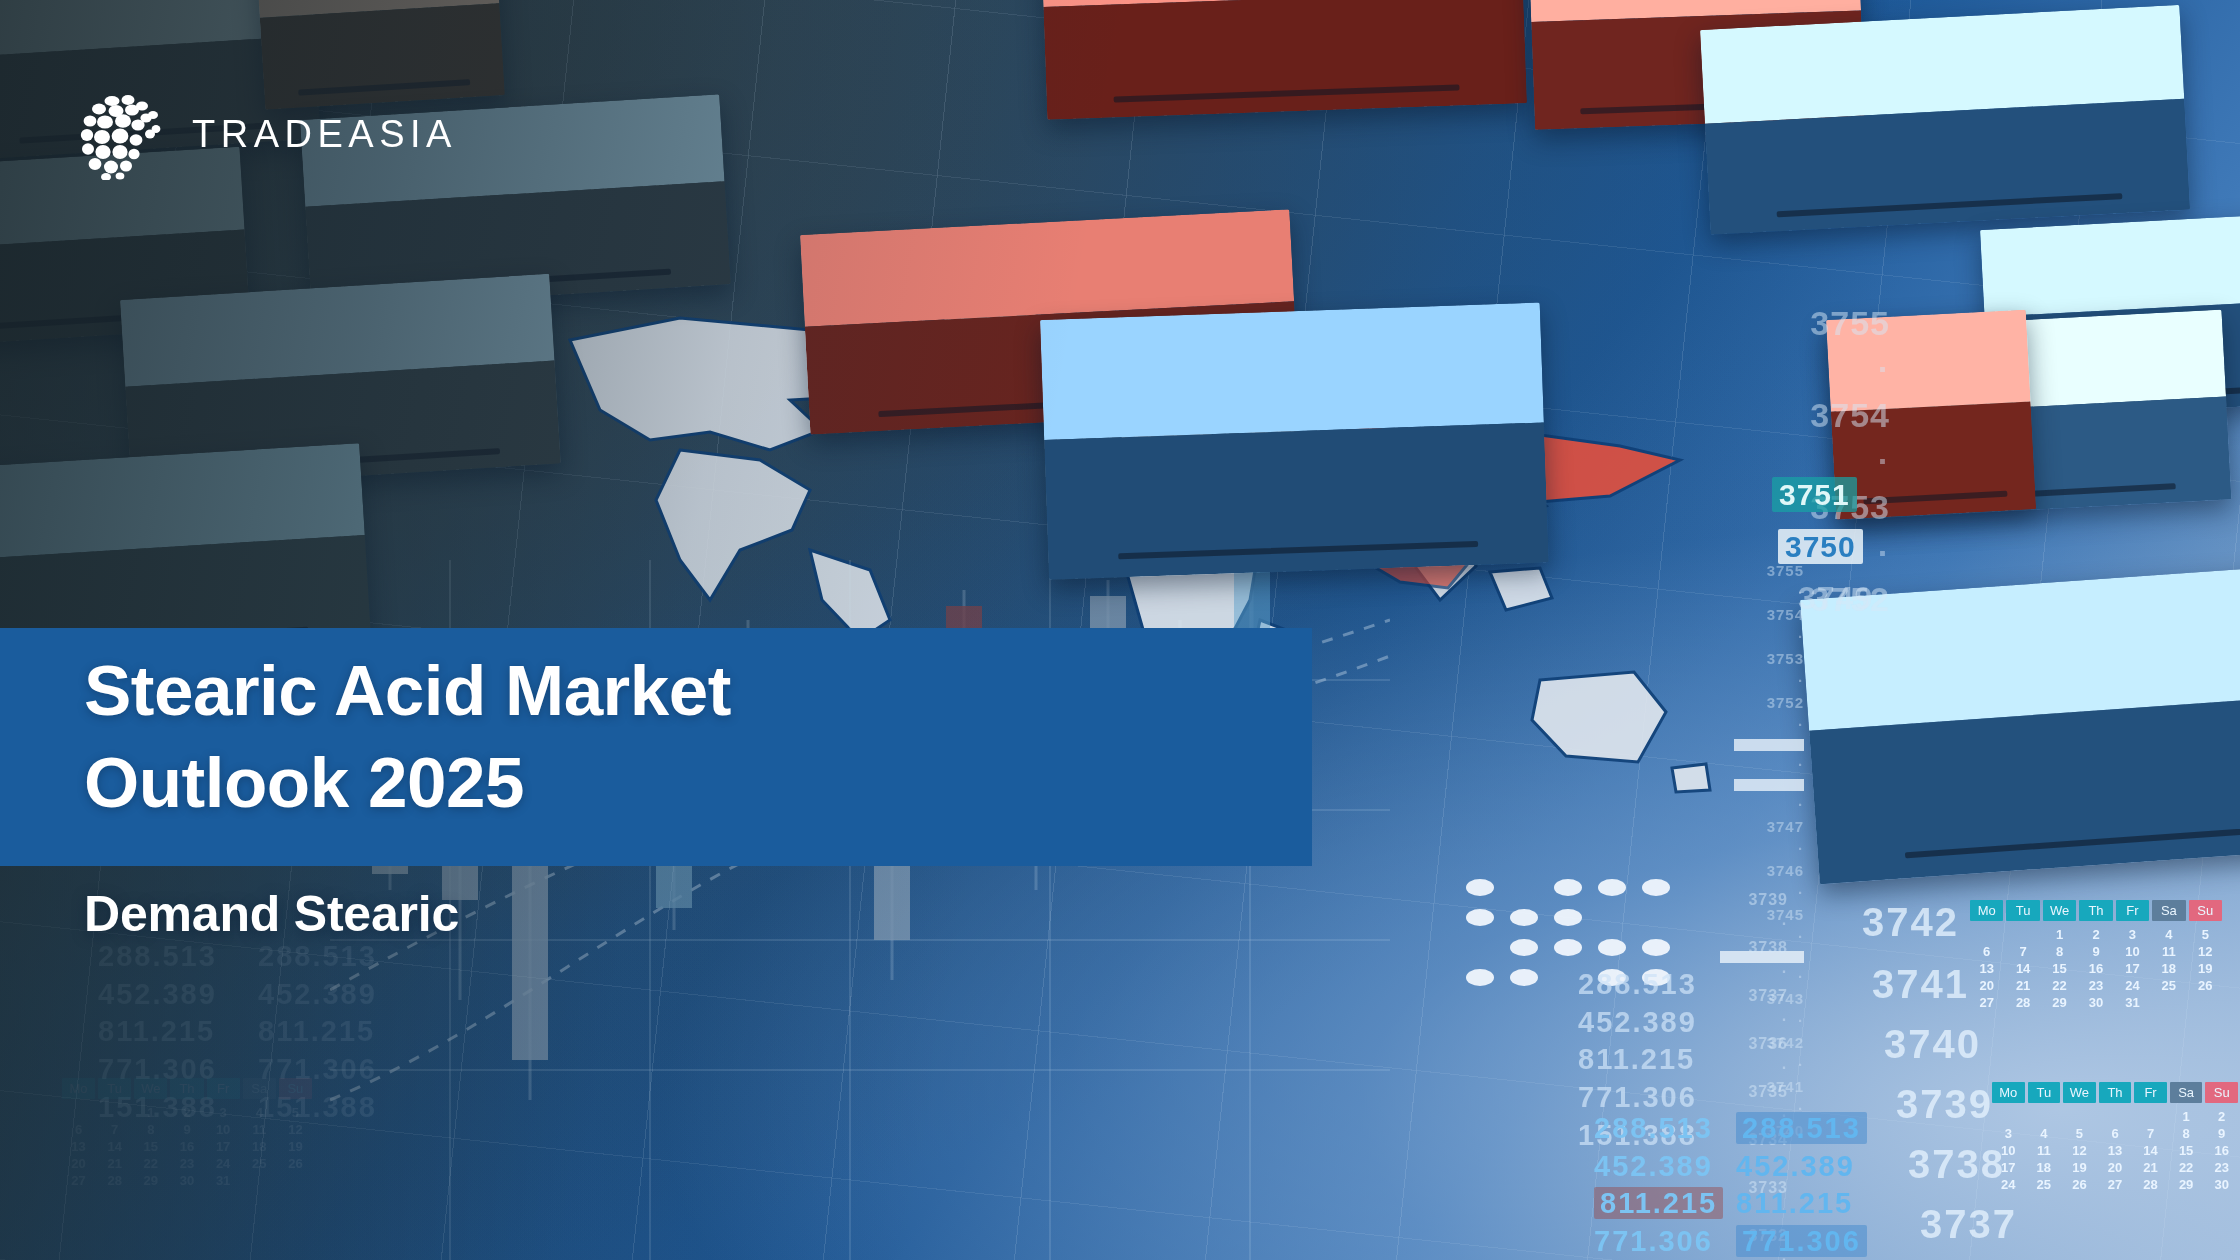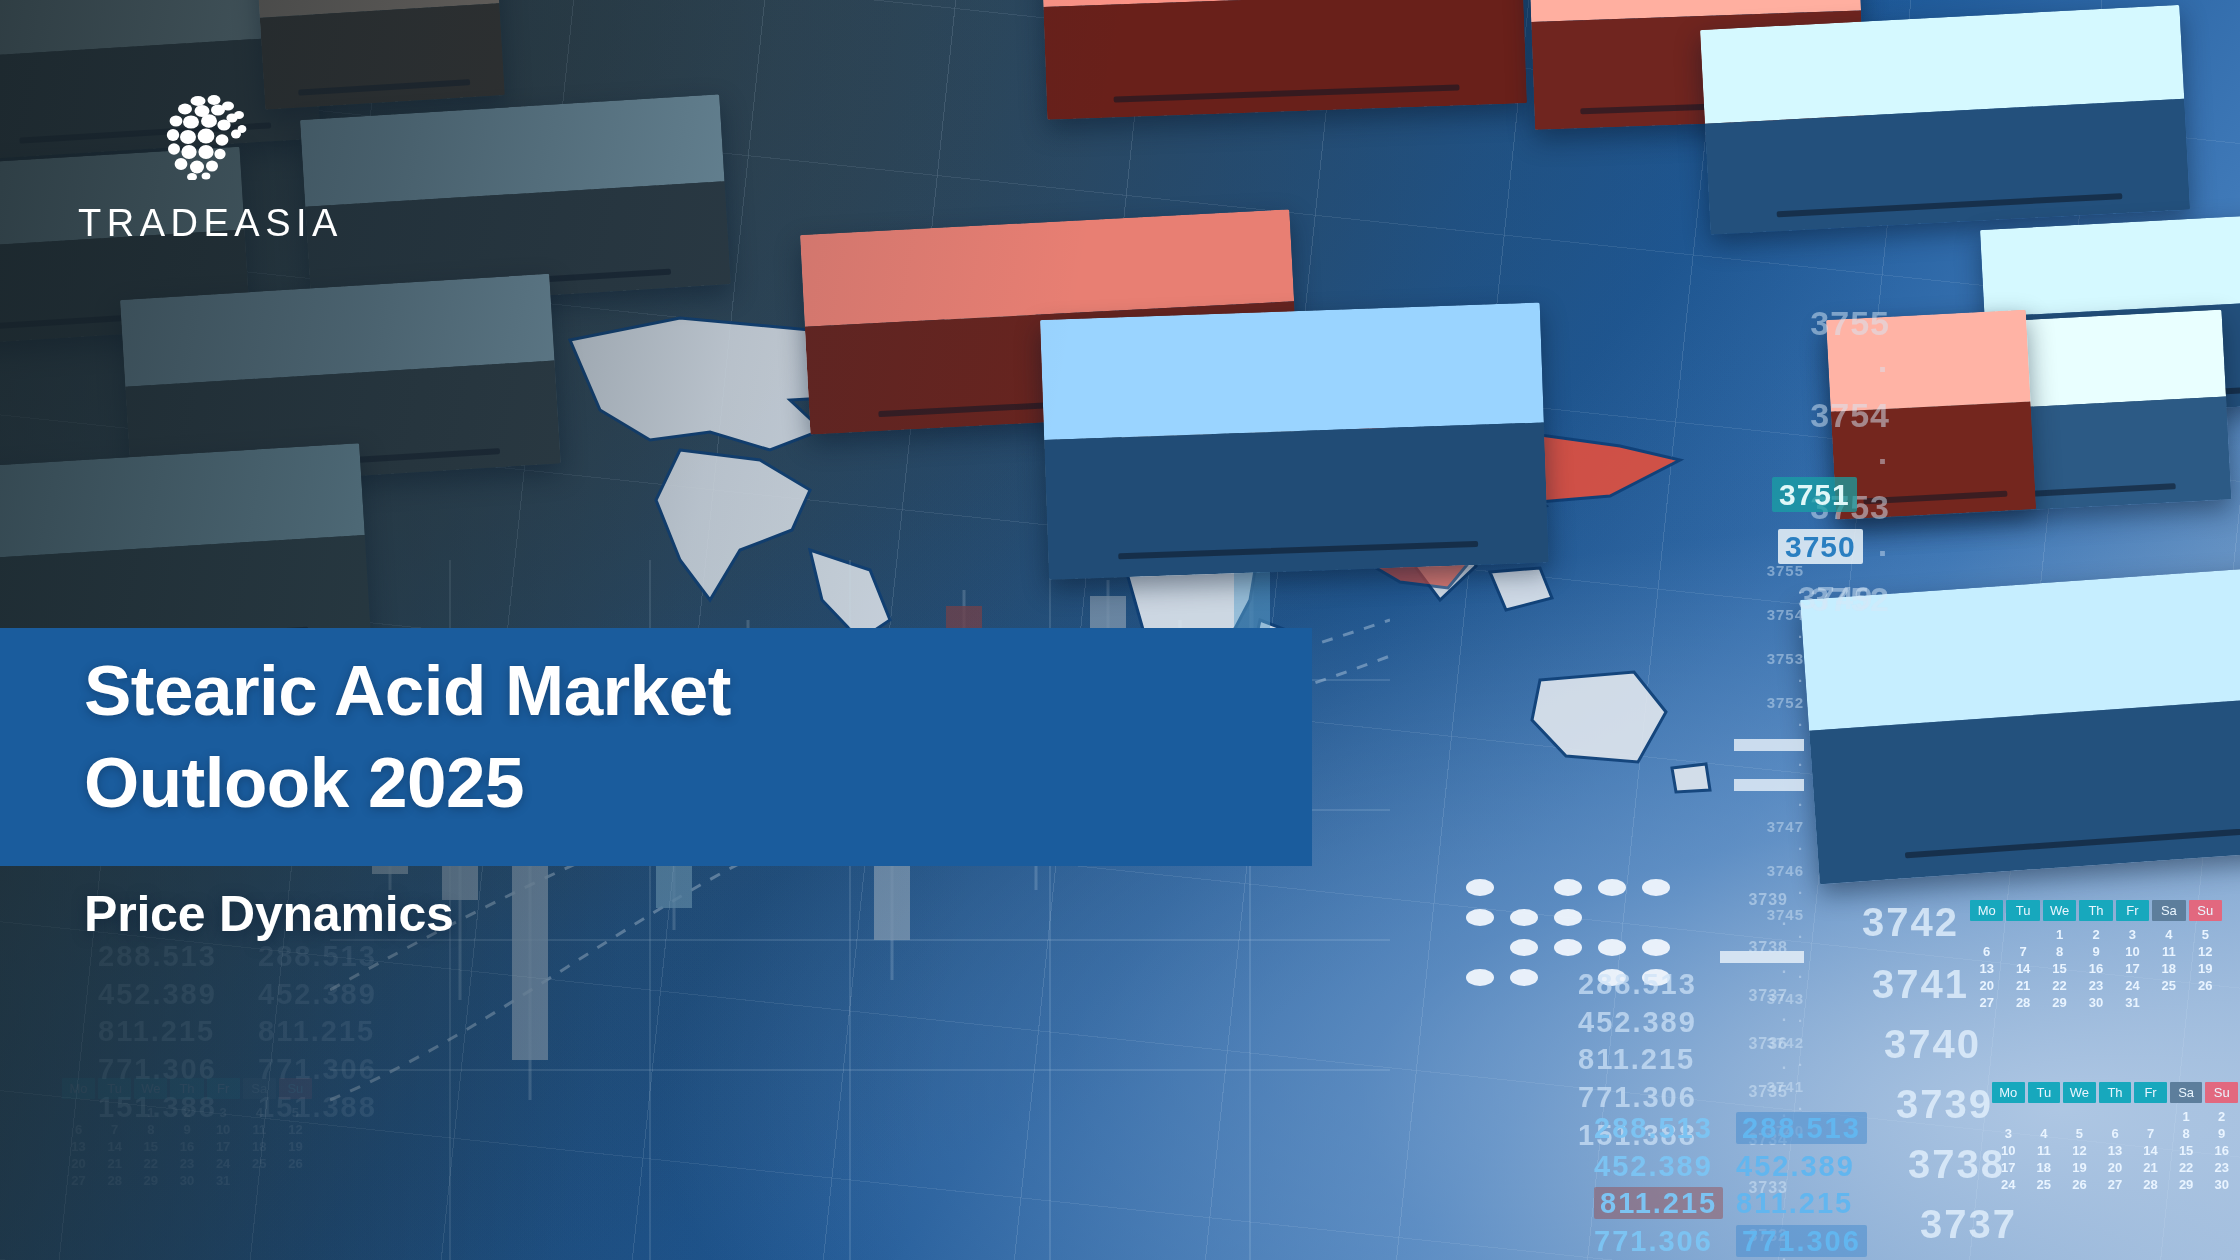--- a/index.html
+++ b/index.html
@@ -60,21 +60,21 @@
   .cal .hdr span{font-size:13px;text-align:center;padding:3px 0;color:#eaf6ff;background:#17a8bd;border-radius:1px;}
   .cal .hdr span.sa{background:#5d7e9c;}
   .cal .hdr span.su{background:#e2687f;}
   .cal .wk{display:grid;grid-template-columns:repeat(7,1fr);gap:3px;}
   .cal .wk b{font-size:13px;text-align:center;color:#e9f4ff;font-weight:700;padding:1px 0;}
 
   
   #mapwrap{position:absolute;left:560px;top:300px;width:1240px;height:560px;opacity:.96;}
 
   
-  #logo{position:absolute;left:78px;top:88px;display:flex;align-items:center;gap:22px;flex-direction:column;}
+  #logo{position:absolute;left:78px;top:88px;display:flex;align-items:center;gap:22px;}
   #logo .globe{width:92px;height:92px;position:relative;}
   #logo .wordmark{color:#fff;font-size:38px;letter-spacing:5.5px;font-weight:400;
      font-family:"Liberation Sans",sans-serif;}
 
   
   #banner{position:absolute;left:0;top:628px;width:1312px;height:238px;background:#1a5c9d;}
   #title-block{position:absolute;left:84px;top:645px;width:1180px;}
   .t-line{color:#fff;font-weight:700;font-size:71px;line-height:92px;letter-spacing:-.5px;
           text-shadow:0 2px 10px rgba(8,30,55,.35);}
   #subtitle{position:absolute;left:84px;top:880px;width:1200px;color:#fff;
@@ -604,16 +604,16 @@
     </div>
     <div class="wordmark">TRADEASIA</div>
   </div>
 
   <div id="banner"></div>
   <div id="title-block">
     <div class="t-line">Stearic Acid Market</div>
     <div class="t-line">Outlook 2025</div>
   </div>
   <div id="subtitle">
-    <div>Price Dynamics</div>
+    <div>Demand Stearic</div>
   </div>
 
 </div>
 
 </body></html>

